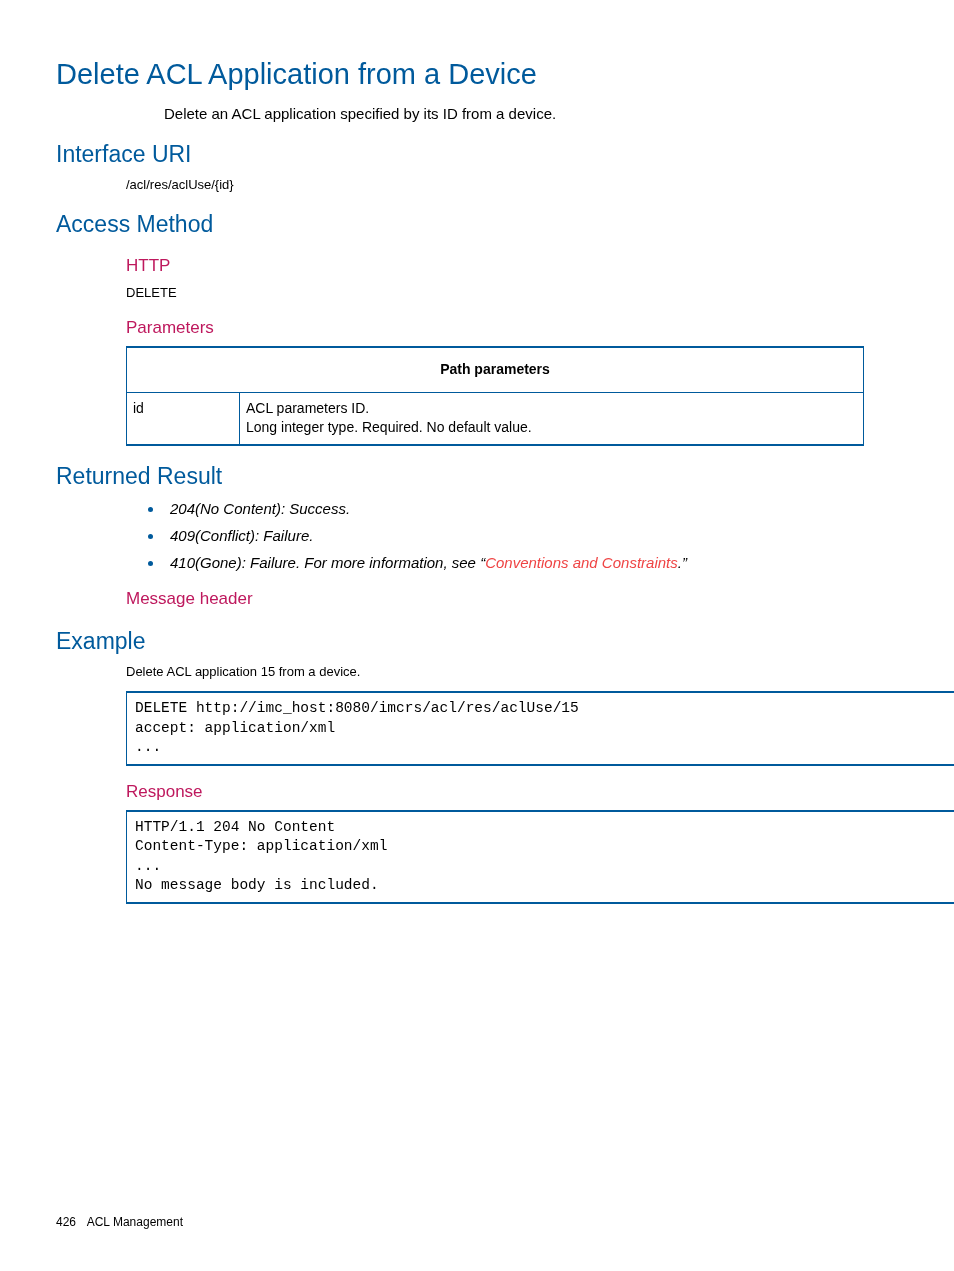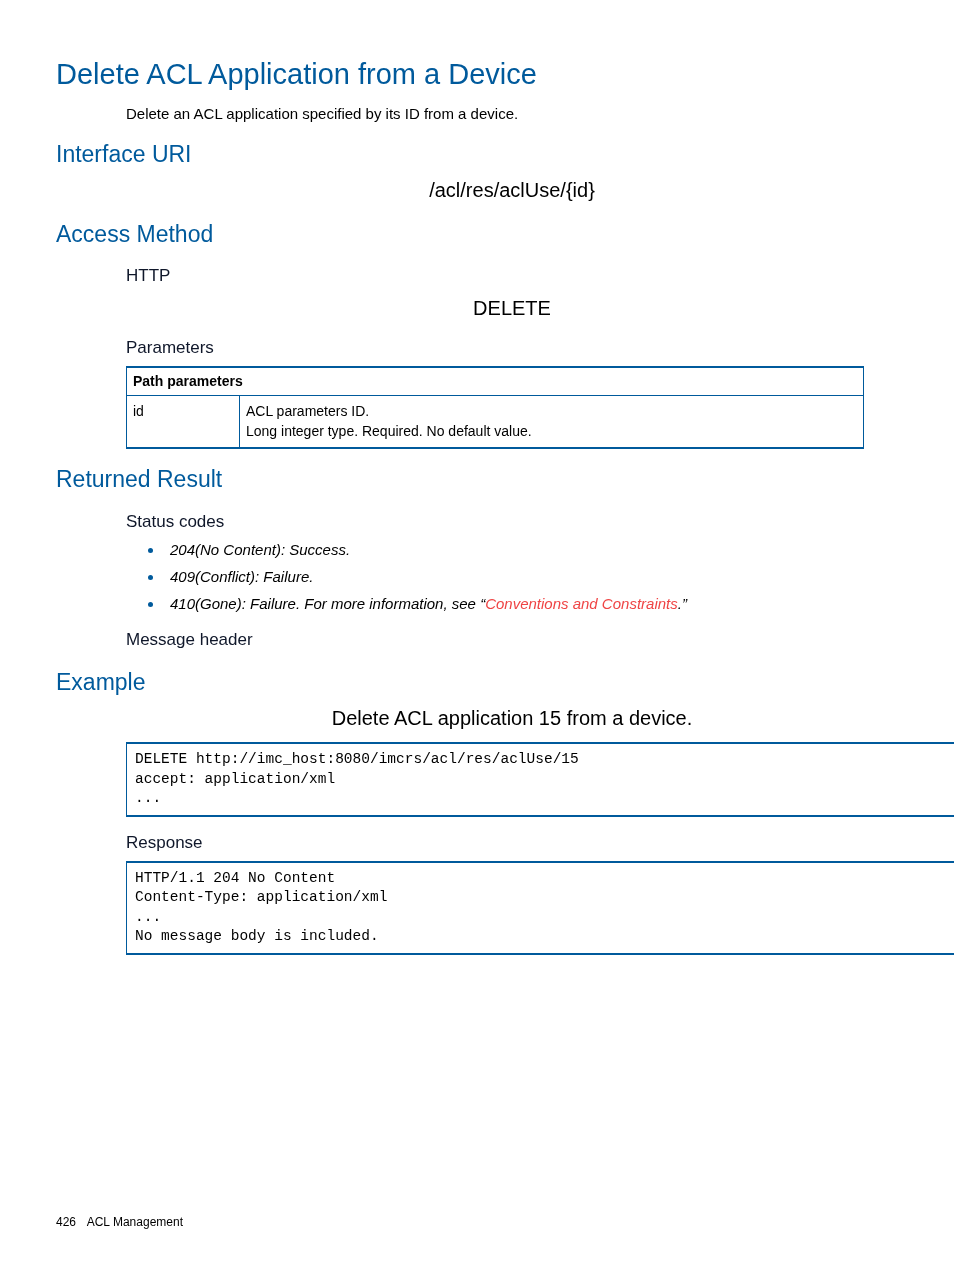--- a/index.html
+++ b/index.html
@@ -13,57 +13,56 @@
     line-height: 1.4;
   }
   h1.page-title {
     font-family: "Segoe UI Light", "Helvetica Neue", Arial, sans-serif;
     font-weight: 300;
     font-size: 29px;
     color: #005a9c;
     margin: 0 0 8px 0;
   }
   .intro {
-    margin: 0 0 14px 70px;
+    margin: 0 0 14px 108px;
     font-size: 15px;
   }
   h2.section {
     font-family: "Segoe UI Light", "Helvetica Neue", Arial, sans-serif;
     font-weight: 300;
     font-size: 23px;
     color: #005a9c;
     margin: 14px 0 6px 0;
   }
   .indent1 {
     margin-left: 70px;
   }
   h3.sub {
     font-family: "Segoe UI Light", "Helvetica Neue", Arial, sans-serif;
     font-weight: 400;
     font-size: 17px;
-    color: #0f172a;
+    color: #be185d;
     margin: 14px 0 6px 0;
   }
   .body-text {
     margin: 4px 0 10px 0;
-    font-size: 20px;
-    text-align: center;
+    font-size: 13px;
   }
   table.param-table {
     border-collapse: collapse;
     width: 738px;
     margin: 6px 0 10px 0;
     font-size: 14px;
   }
   table.param-table th {
-    text-align: left;
+    text-align: center;
     font-weight: bold;
     border: 1px solid #005a9c;
     border-top: 2px solid #005a9c;
-    padding: 4px 6px;
+    padding: 12px 6px;
     background: #fff;
   }
   table.param-table td {
     border: 1px solid #005a9c;
     border-bottom: 2px solid #005a9c;
     padding: 6px 6px;
     vertical-align: top;
   }
   table.param-table td.param-name {
     width: 100px;
@@ -139,21 +138,20 @@
         <div>ACL parameters ID.</div>
         <div>Long integer type. Required. No default value.</div>
       </td>
     </tr>
   </tbody>
     </table>
 </div>
 
 <h2 class="section">Returned Result</h2>
 <div class="indent1">
-  <h3 class="sub">Status codes</h3>
   <ul class="status-list">
     <li>204(No Content): Success.</li>
     <li>409(Conflict): Failure.</li>
     <li>
       <span>410(Gone): Failure. For more information, see “</span><a href="#" class="doc-link">Conventions and Constraints</a><span>.”</span>
     </li>
   </ul>
 
   <h3 class="sub">Message header</h3>
 </div>

